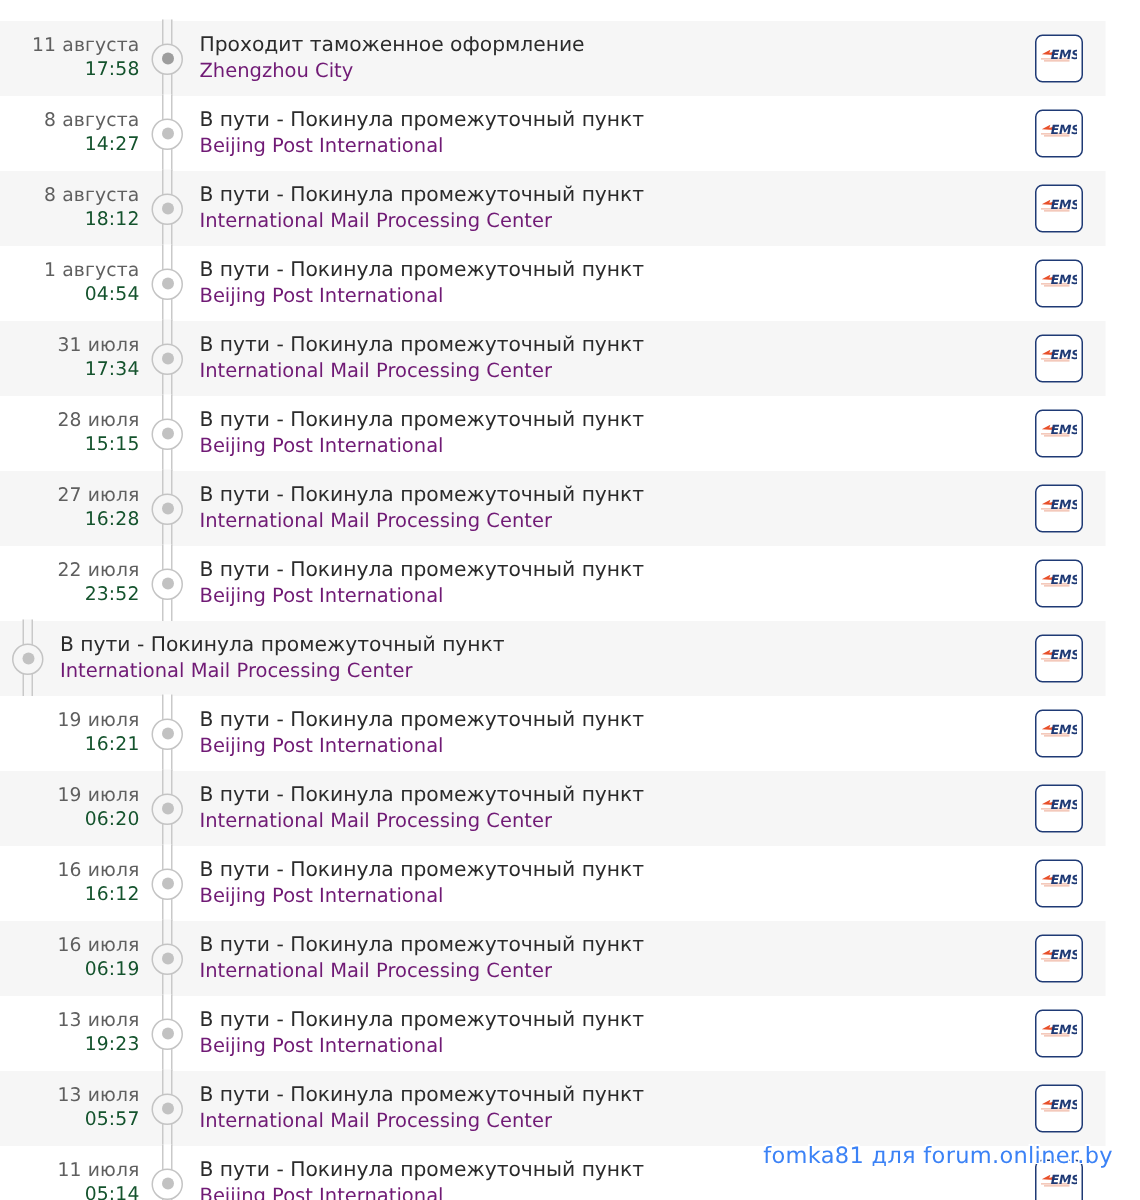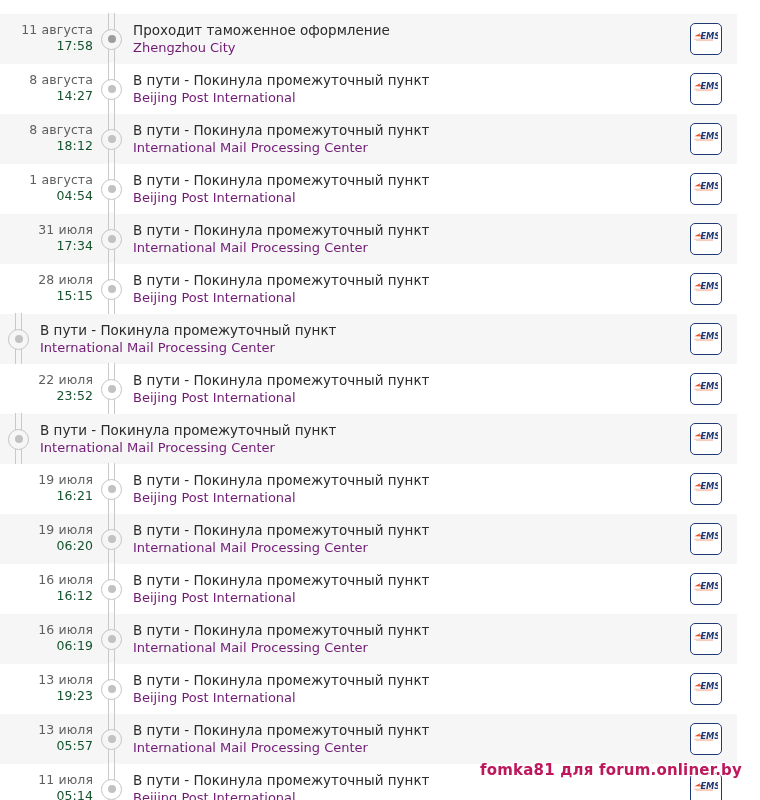--- a/index.html
+++ b/index.html
@@ -162,22 +162,22 @@
     top: 0;
   }
 
   
   #watermark {
     position: absolute;
     right: 18px;
     bottom: 21px;
     font-family: "DejaVu Sans", "Liberation Sans", sans-serif;
     font-size: 15px;
-    font-weight: bold;
-    color: #be185d;
+    font-weight: normal;
+    color: #3b82f6;
     letter-spacing: 0.2px;
     white-space: nowrap;
     text-shadow:
       -1px -1px 0 #ffffff,  1px -1px 0 #ffffff,
       -1px  1px 0 #ffffff,  1px  1px 0 #ffffff,
        0   -1px 0 #ffffff,  0    1px 0 #ffffff,
       -1px  0   0 #ffffff,  1px  0   0 #ffffff;
     pointer-events: none;
     text-align: right;
   }
@@ -344,20 +344,24 @@
           <path d="M3.5 12.2 L9.2 9.2 L8.6 11.4 L12.4 10.0 L11.6 12.6 Z" fill="#e8502a"></path>
           <path d="M3.0 15.2 L22.0 15.2" stroke="#f0b7a4" stroke-width="0.9"></path>
           <path d="M5.0 16.6 L22.0 16.6" stroke="#f0b7a4" stroke-width="0.8"></path>
           <text x="9.5" y="15.4" font-family="'DejaVu Sans','Liberation Sans',sans-serif" font-size="8.4" font-weight="bold" font-style="italic" fill="#1f3a75" letter-spacing="-0.2">EMS</text>
         </svg>
       </span>
     </div>
   </div>
 
   <div class="event-row stripe">
+    <div class="date-cell">
+      <span class="date-text">27 июля</span>
+      <span class="time-text">16:28</span>
+    </div>
     <div class="rail-cell">
       <div class="rail-line"></div>
       <div class="rail-marker">
         <span class="dot"></span>
       </div>
     </div>
     <div class="info-cell">
       <div class="info-title">В пути - Покинула промежуточный пункт</div>
       <div class="info-sub">International Mail Processing Center</div>
     </div>

